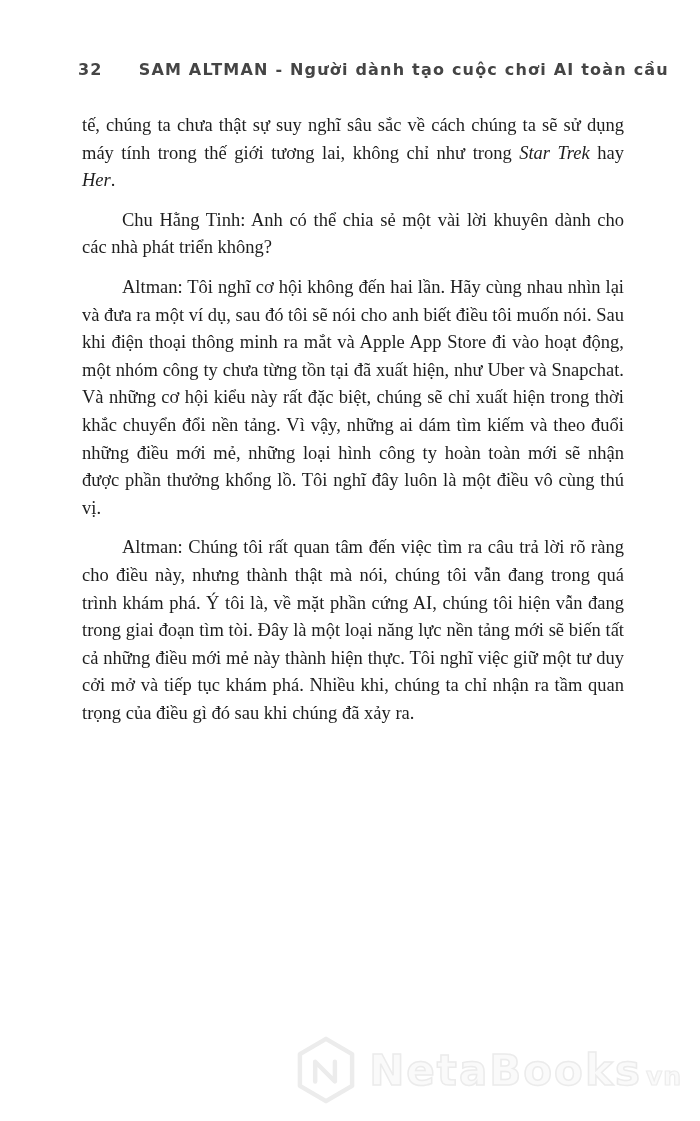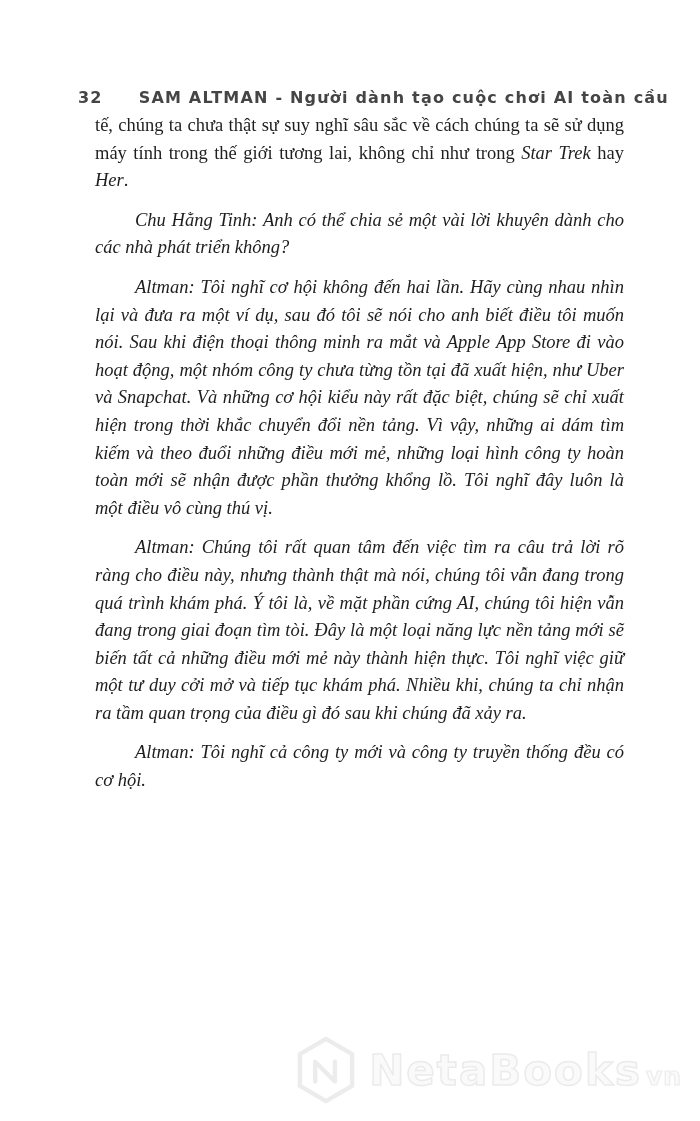--- a/index.html
+++ b/index.html
@@ -26,42 +26,40 @@
     left: 78px;
     right: 60px;
     display: flex;
     align-items: flex-end;
     font-family: "DejaVu Sans", "Liberation Sans", sans-serif;
     font-weight: 600;
     font-size: 16px;
     letter-spacing: 1.2px;
     color: #454545;
     white-space: nowrap;
-    margin-top: 28px;
   }
   .page-number {
     margin-right: 36px;
   }
   
   .content {
     position: absolute;
     top: 112px;
     left: 78px;
     width: 546px;
     color: #1e1e1e;
     font-size: 18.5px;
     line-height: 27.6px;
     text-align: justify;
   }
   .content p.para {
-    margin: 0 0 12px 17px;
+    margin: 0 0 12px 4px;
   }
   .content p.para.indent {
     text-indent: 40px;
-    font-style: italic;
   }
   .content .italic {
     font-style: italic;
   }
   
   .watermark {
     position: absolute;
     right: 18px;
     bottom: 16px;
     display: flex;
@@ -112,21 +110,20 @@
     <span class="page-number">32</span>
     <span class="running-title">SAM ALTMAN - Người dành tạo cuộc chơi AI toàn cầu</span>
   </div>
 
   <div class="content">
 
   <p class="para"><span>tế, chúng ta chưa thật sự suy nghĩ sâu sắc về cách chúng ta sẽ sử dụng máy tính trong thế giới tương lai, không chỉ như trong </span><span class="italic">Star Trek</span><span> hay </span><span class="italic">Her</span><span>.</span></p>
       <p class="para indent"><span>Chu Hằng Tinh: Anh có thể chia sẻ một vài lời khuyên dành cho các nhà phát triển không?</span></p>
       <p class="para indent"><span>Altman: Tôi nghĩ cơ hội không đến hai lần. Hãy cùng nhau nhìn lại và đưa ra một ví dụ, sau đó tôi sẽ nói cho anh biết điều tôi muốn nói. Sau khi điện thoại thông minh ra mắt và Apple App Store đi vào hoạt động, một nhóm công ty chưa từng tồn tại đã xuất hiện, như Uber và Snapchat. Và những cơ hội kiểu này rất đặc biệt, chúng sẽ chỉ xuất hiện trong thời khắc chuyển đổi nền tảng. Vì vậy, những ai dám tìm kiếm và theo đuổi những điều mới mẻ, những loại hình công ty hoàn toàn mới sẽ nhận được phần thưởng khổng lồ. Tôi nghĩ đây luôn là một điều vô cùng thú vị.</span></p>
       <p class="para indent"><span>Altman: Chúng tôi rất quan tâm đến việc tìm ra câu trả lời rõ ràng cho điều này, nhưng thành thật mà nói, chúng tôi vẫn đang trong quá trình khám phá. Ý tôi là, về mặt phần cứng AI, chúng tôi hiện vẫn đang trong giai đoạn tìm tòi. Đây là một loại năng lực nền tảng mới sẽ biến tất cả những điều mới mẻ này thành hiện thực. Tôi nghĩ việc giữ một tư duy cởi mở và tiếp tục khám phá. Nhiều khi, chúng ta chỉ nhận ra tầm quan trọng của điều gì đó sau khi chúng đã xảy ra.</span></p>
-      <p class="para indent"><span>Altman: Tôi nghĩ cả công ty mới và công ty truyền thống đều có cơ hội.</span></p>
     </div>
 
   <div class="watermark">
     <svg class="wm-logo" viewBox="0 0 100 110" aria-hidden="true">
       <path d="M50 6 L91 30 L91 80 L50 104 L9 80 L9 30 Z"></path>
       <path d="M33 73 L33 42 L64 73 L64 42"></path>
     </svg>
     <span class="wm-brand">NetaBooks</span>
     <span class="wm-tld">vn</span>
   </div>

